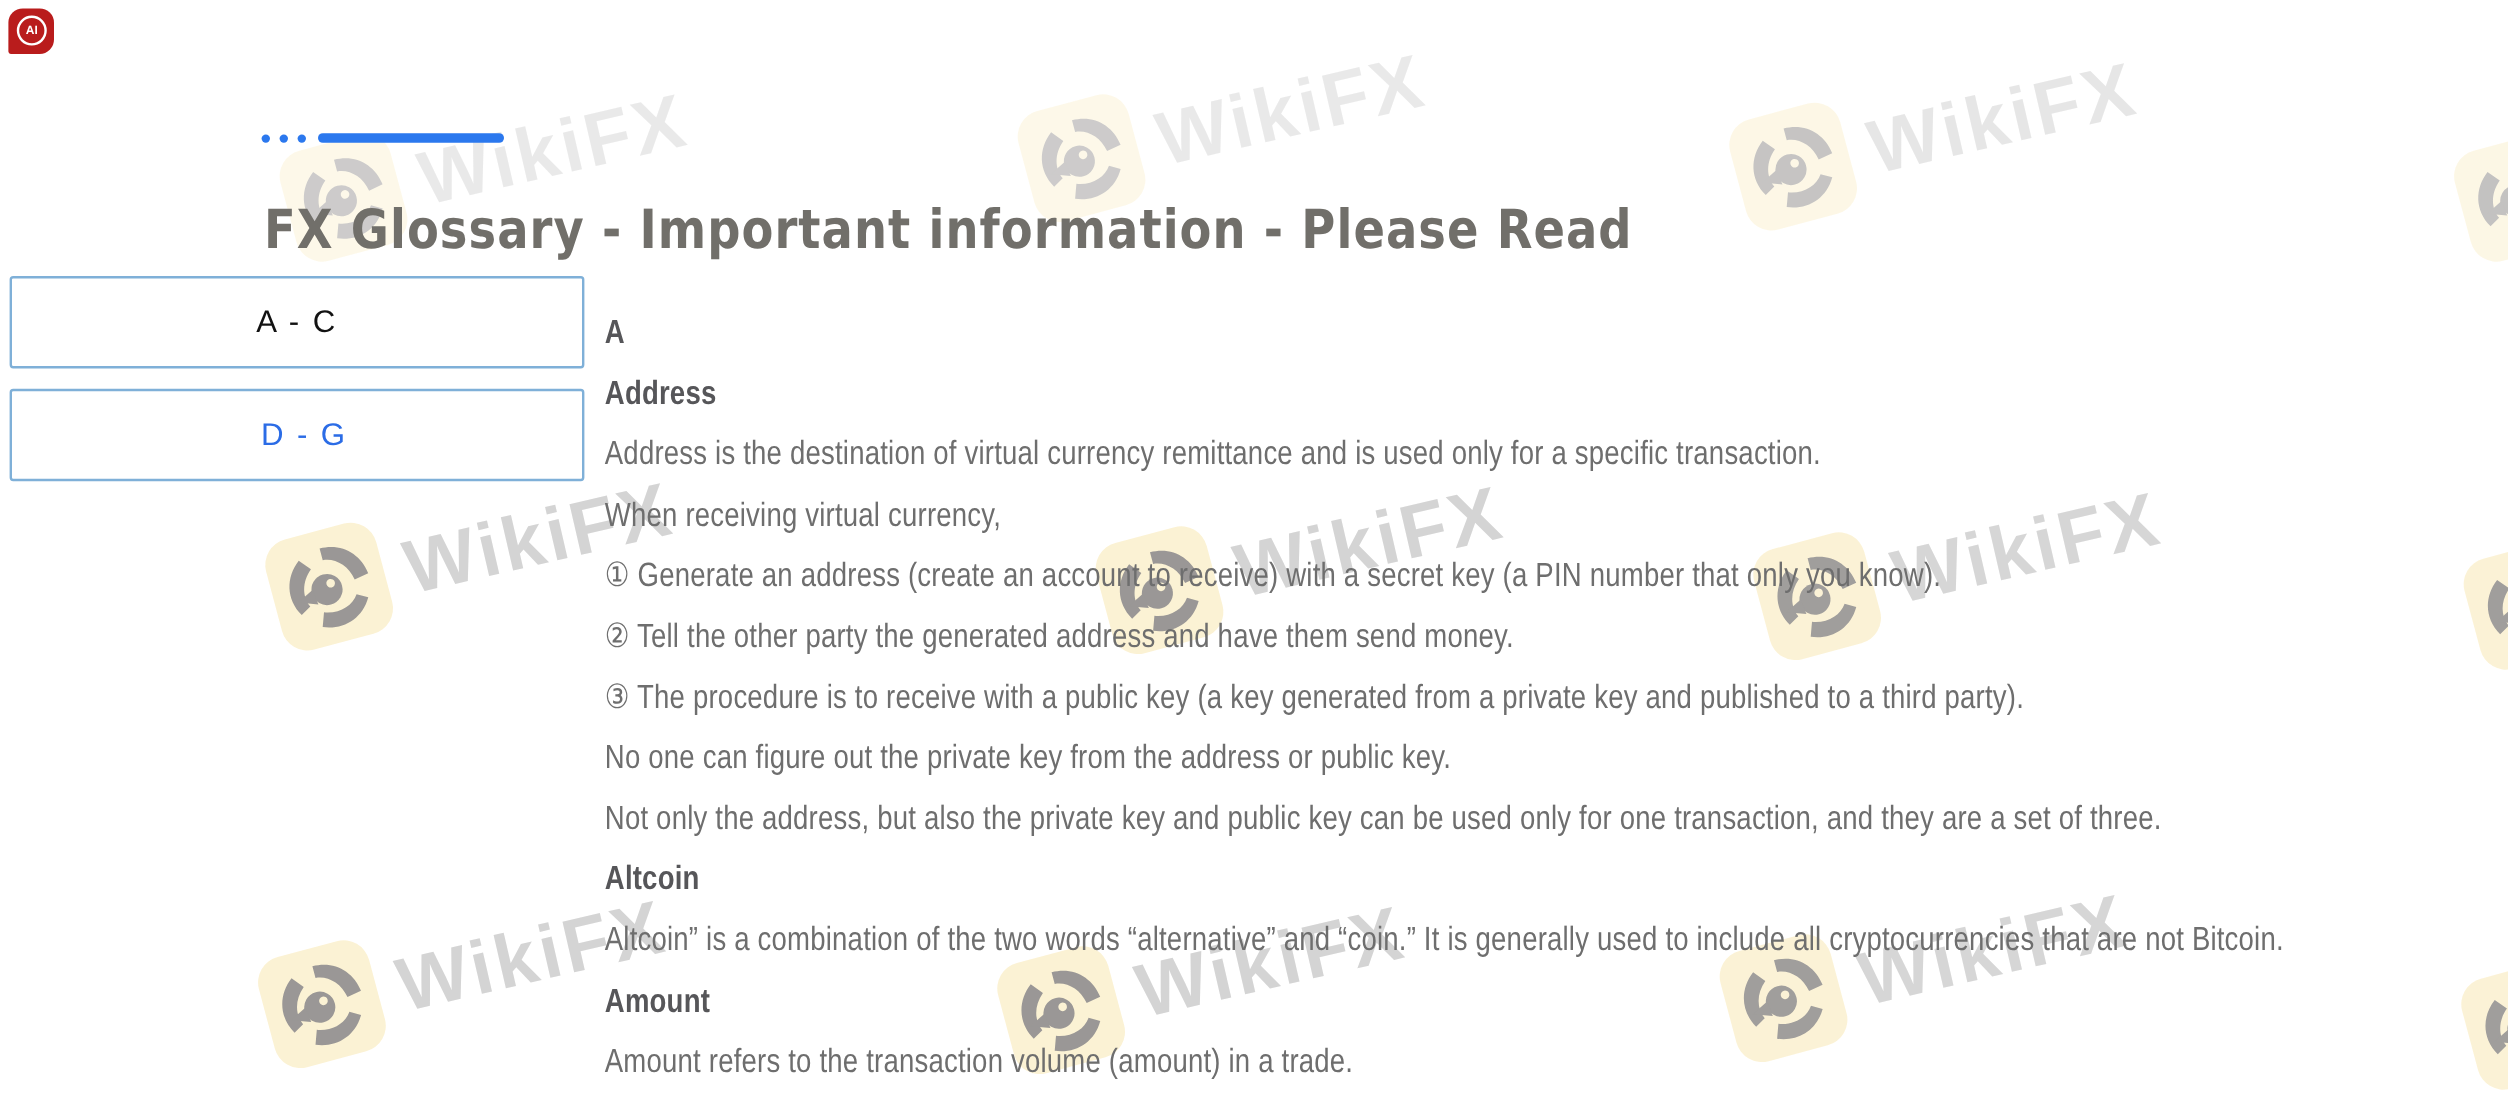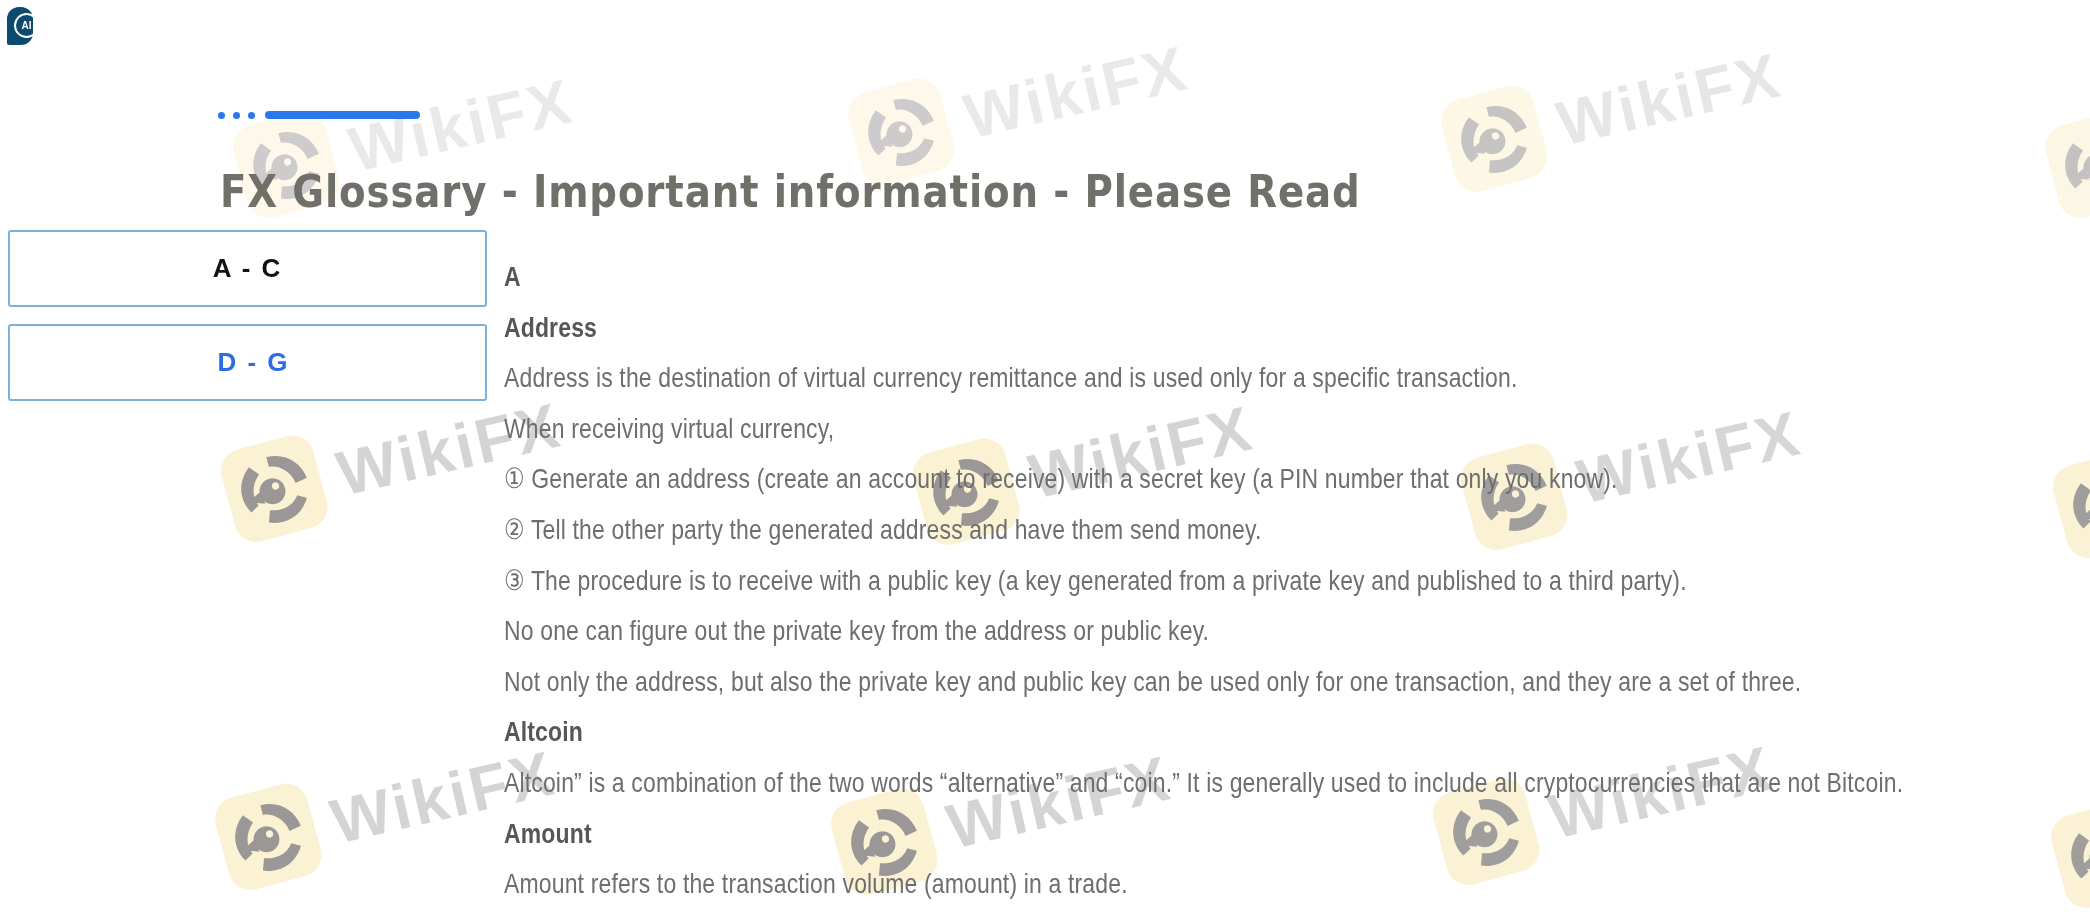--- a/index.html
+++ b/index.html
@@ -14,22 +14,22 @@
   .wm{position:absolute;display:flex;align-items:center;gap:18px;
       transform:rotate(-13deg);transform-origin:0 50%;}
   .wm-badge{width:95px;height:95px;background:#fbf0cd;border-radius:22px;flex:none;
             display:flex;align-items:center;justify-content:center;transform:rotate(-2deg);}
   .wm-badge svg{opacity:.72;}
   .wm-text{font-size:63px;font-weight:bold;color:#cdcdcd;letter-spacing:3px;white-space:nowrap;}
 
   
   .ui{position:absolute;inset:0;z-index:1;}
 
-  .app-logo{position:absolute;left:7px;top:7px;width:26px;height:38px;
-            background:#0c4a6e;border-radius:12px 12px 12px 2px;}
+  .app-logo{position:absolute;left:7px;top:7px;width:38px;height:38px;
+            background:#b91c1c;border-radius:12px 12px 12px 2px;}
   .app-logo .ring{position:absolute;left:7px;top:6px;width:21px;height:21px;
             border:2px solid #fff;border-radius:50%;
             display:flex;align-items:center;justify-content:center;}
   .app-logo .ring span{color:#fff;font-size:10px;font-weight:bold;line-height:1;}
 
   .page-title{position:absolute;left:220px;top:24px;font-size:48px;font-weight:bold;
               color:#101010;letter-spacing:1px;white-space:nowrap;
               font-family:"DejaVu Sans","Liberation Sans",sans-serif;}
   .page-title .hl{color:#44c306;margin-right:14px;}
 
@@ -37,21 +37,21 @@
   .deco .dot{width:7px;height:7px;border-radius:50%;background:#2b78ee;margin-right:8px;}
   .deco .bar{width:155px;height:8px;border-radius:4px;background:#2b78ee;margin-left:2px;}
 
   .subtitle{position:absolute;left:220px;top:128px;font-size:45px;font-weight:bold;
             color:#716f6a;white-space:nowrap;letter-spacing:1px;
             transform:scaleX(.86);transform-origin:0 0;
             font-family:"DejaVu Sans","Liberation Sans",sans-serif;}
 
   .nav-btn{position:absolute;left:8px;width:479px;height:77px;background:#fff;
            border:2px solid #7fb0d8;border-radius:3px;box-sizing:border-box;
-           font-family:inherit;font-size:26px;font-weight:bold;letter-spacing:2px;
+           font-family:inherit;font-size:26px;font-weight:normal;letter-spacing:2px;
            text-align:center;cursor:pointer;padding:0;}
   #btn-ac{top:230px;color:#121212;}
   #btn-dg{top:324px;color:#2b6ce6;padding-left:12px;}
 
   .content{position:absolute;left:504px;top:252px;white-space:nowrap;
            transform:scaleX(.82);transform-origin:0 0;}
   .content .line{height:50.6px;line-height:50.6px;font-size:28px;color:#6e6e6e;
                  letter-spacing:.2px;}
   .content .line.term{font-weight:bold;color:#565659;}
 </style>

